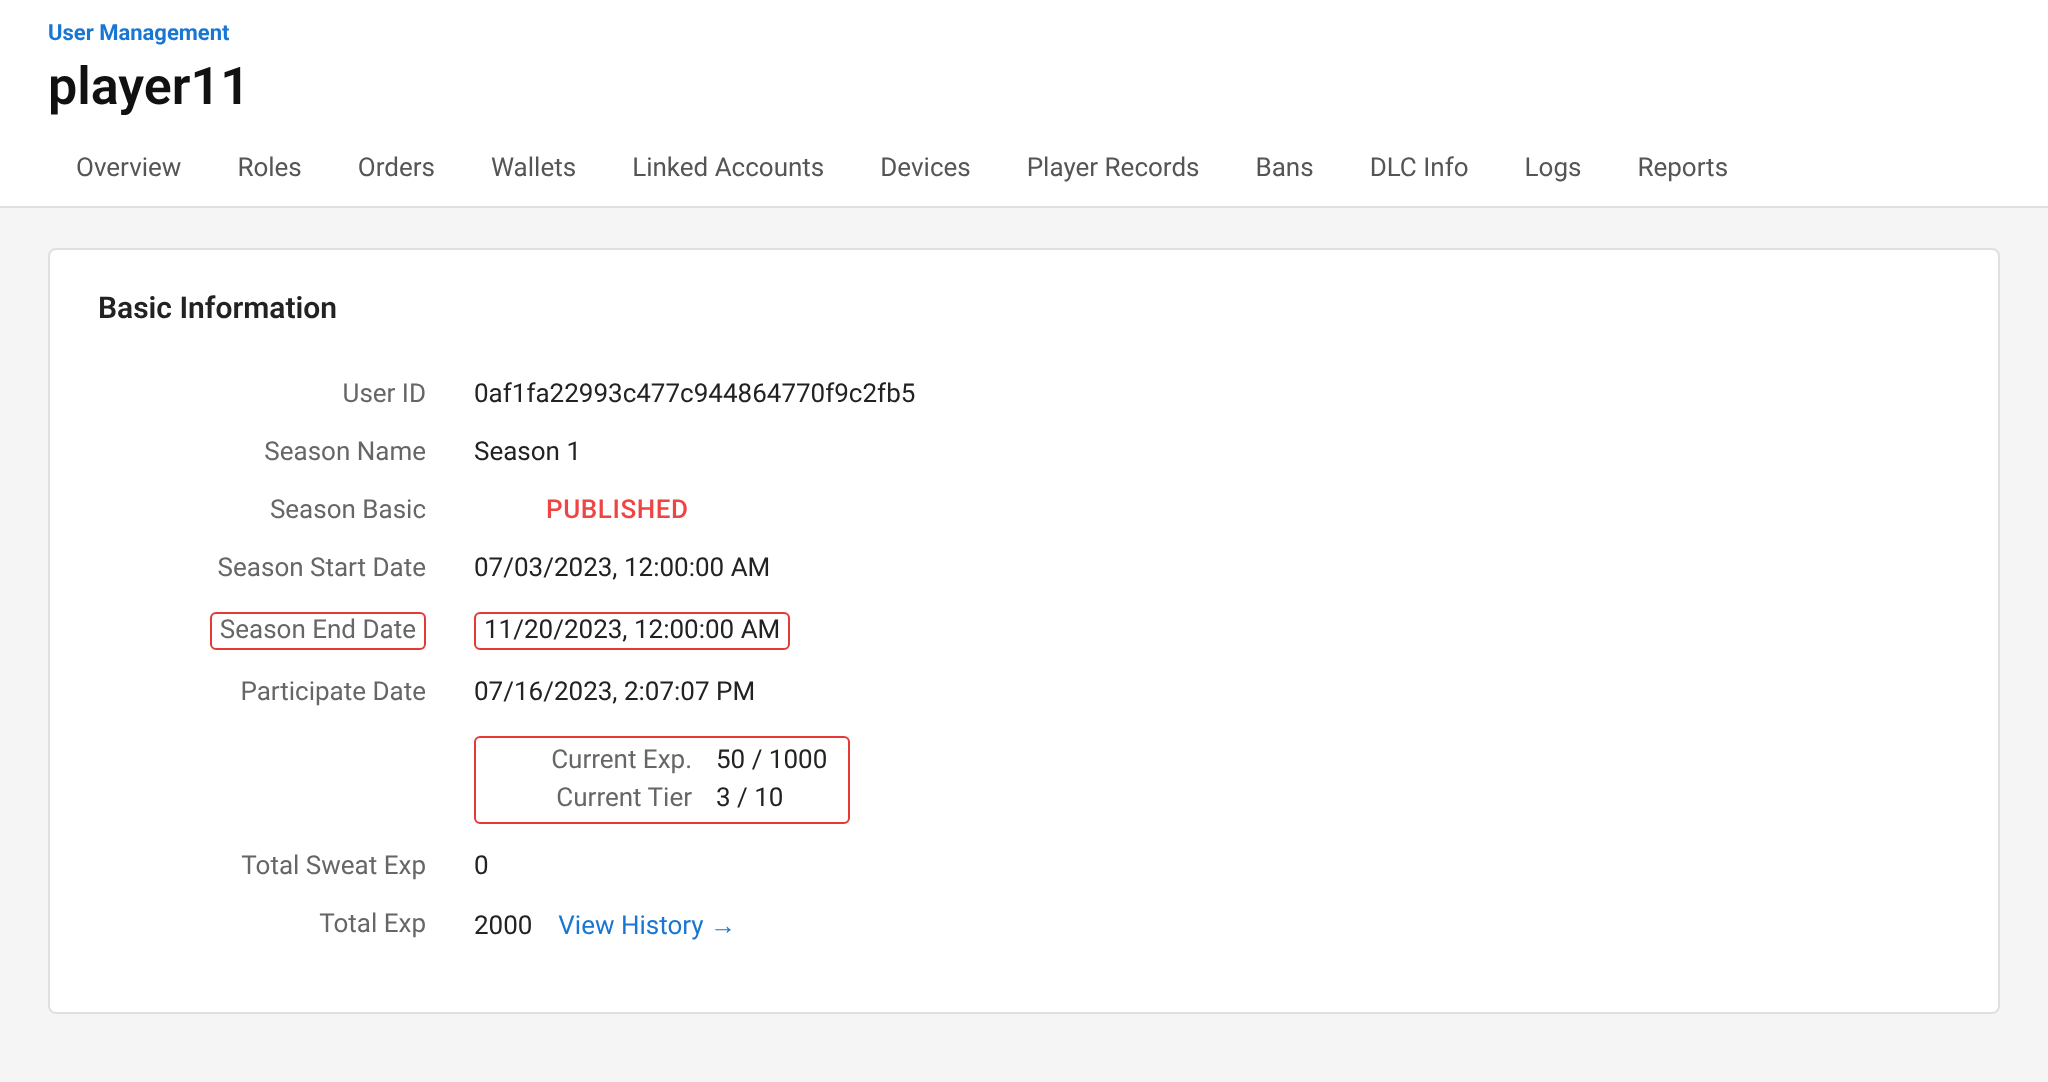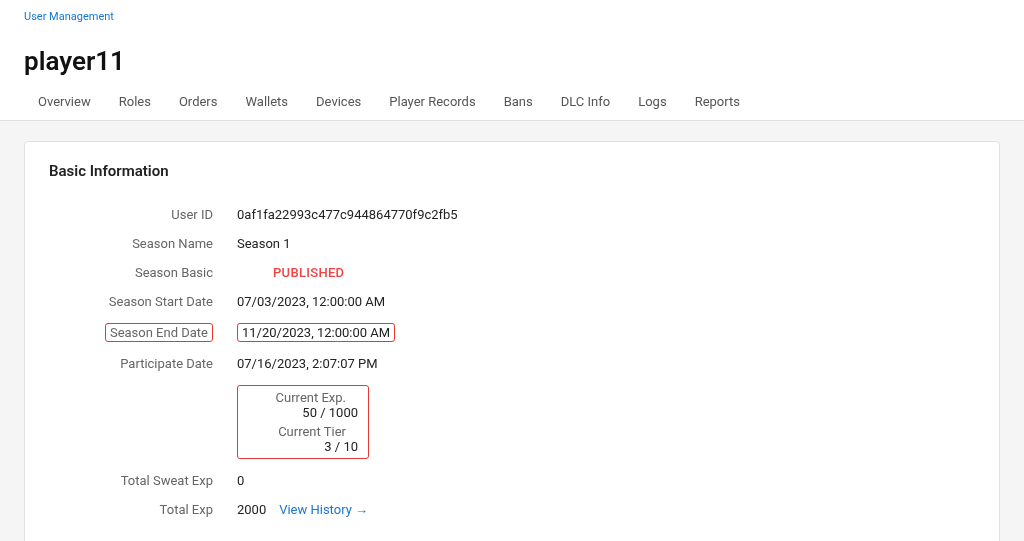--- a/index.html
+++ b/index.html
@@ -6,22 +6,23 @@
     body { font-family: -apple-system, BlinkMacSystemFont, 'Segoe UI', Roboto, sans-serif; font-size: 13px; color: #333; background: #f5f5f5; }
 
     .header-area {
       background: #fff;
       padding: 10px 24px 0 24px;
       border-bottom: 1px solid #e0e0e0;
     }
     .breadcrumb {
       font-size: 11px;
       color: #1976d2;
-      margin-bottom: 23px;
+      margin-bottom: 6px;
       cursor: pointer;
+      font-weight: bold;
     }
     .page-title {
       font-size: 26px;
       font-weight: 600;
       color: #111;
       margin-bottom: 10px;
     }
     .nav-tabs {
       display: flex;
       align-items: flex-end;
@@ -91,21 +92,20 @@
     .sub-box {
       border: 1.5px solid #e53935;
       border-radius: 3px;
       padding: 4px 10px;
       display: inline-block;
     }
     .sub-info-row {
       display: flex;
       align-items: flex-end;
       margin-bottom: 4px;
-      flex-direction: column;
     }
     .sub-info-row:last-child { margin-bottom: 0; }
     .sub-label {
       text-align: right;
       width: 110px;
       padding-right: 12px;
       color: #666;
       font-size: 13px;
       flex-shrink: 0;
     }
@@ -125,20 +125,21 @@
 <body>
 
 <div class="header-area">
   <div class="breadcrumb">User Management</div>
   <div class="page-title">player11</div>
   <nav class="nav-tabs">
     <a class="nav-tab">Overview</a>
     <a class="nav-tab">Roles</a>
     <a class="nav-tab">Orders</a>
     <a class="nav-tab">Wallets</a>
+    <a class="nav-tab">Linked Accounts</a>
     <a class="nav-tab">Devices</a>
     <a class="nav-tab">Player Records</a>
     <a class="nav-tab">Bans</a>
     <a class="nav-tab">DLC Info</a>
     <a class="nav-tab">Logs</a>
     <a class="nav-tab">Reports</a>
 
   </nav>
 </div>
 

